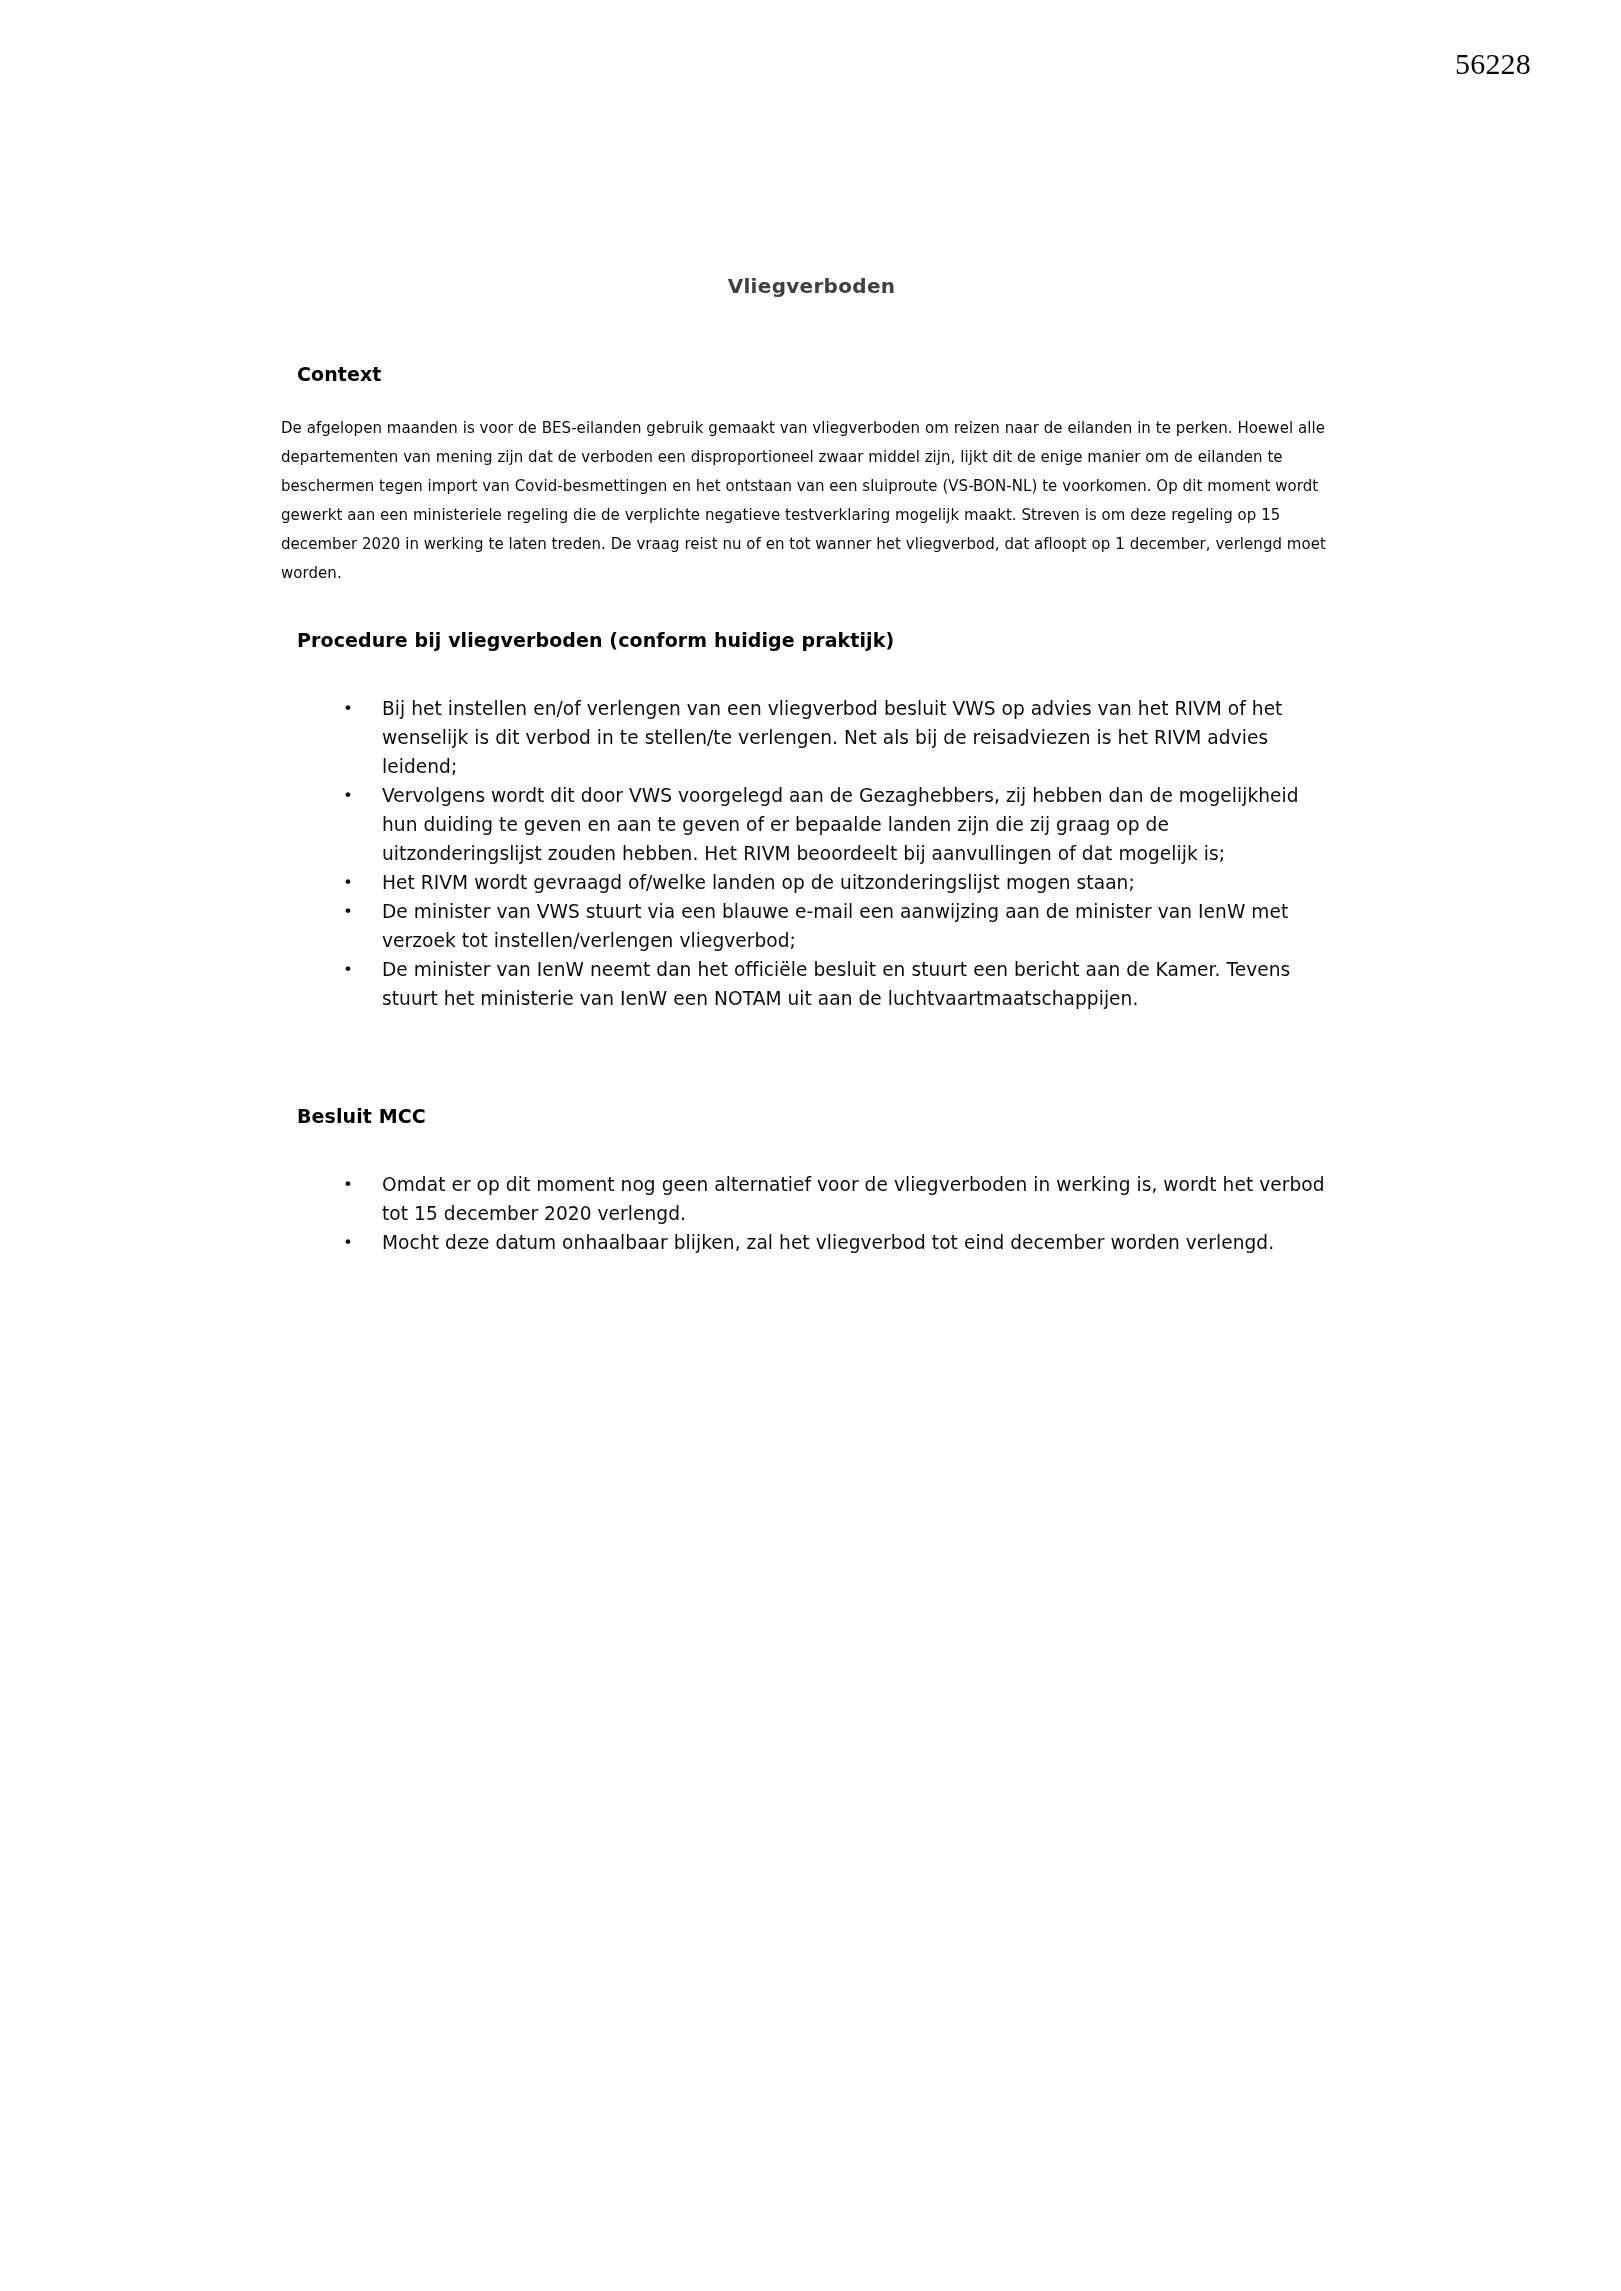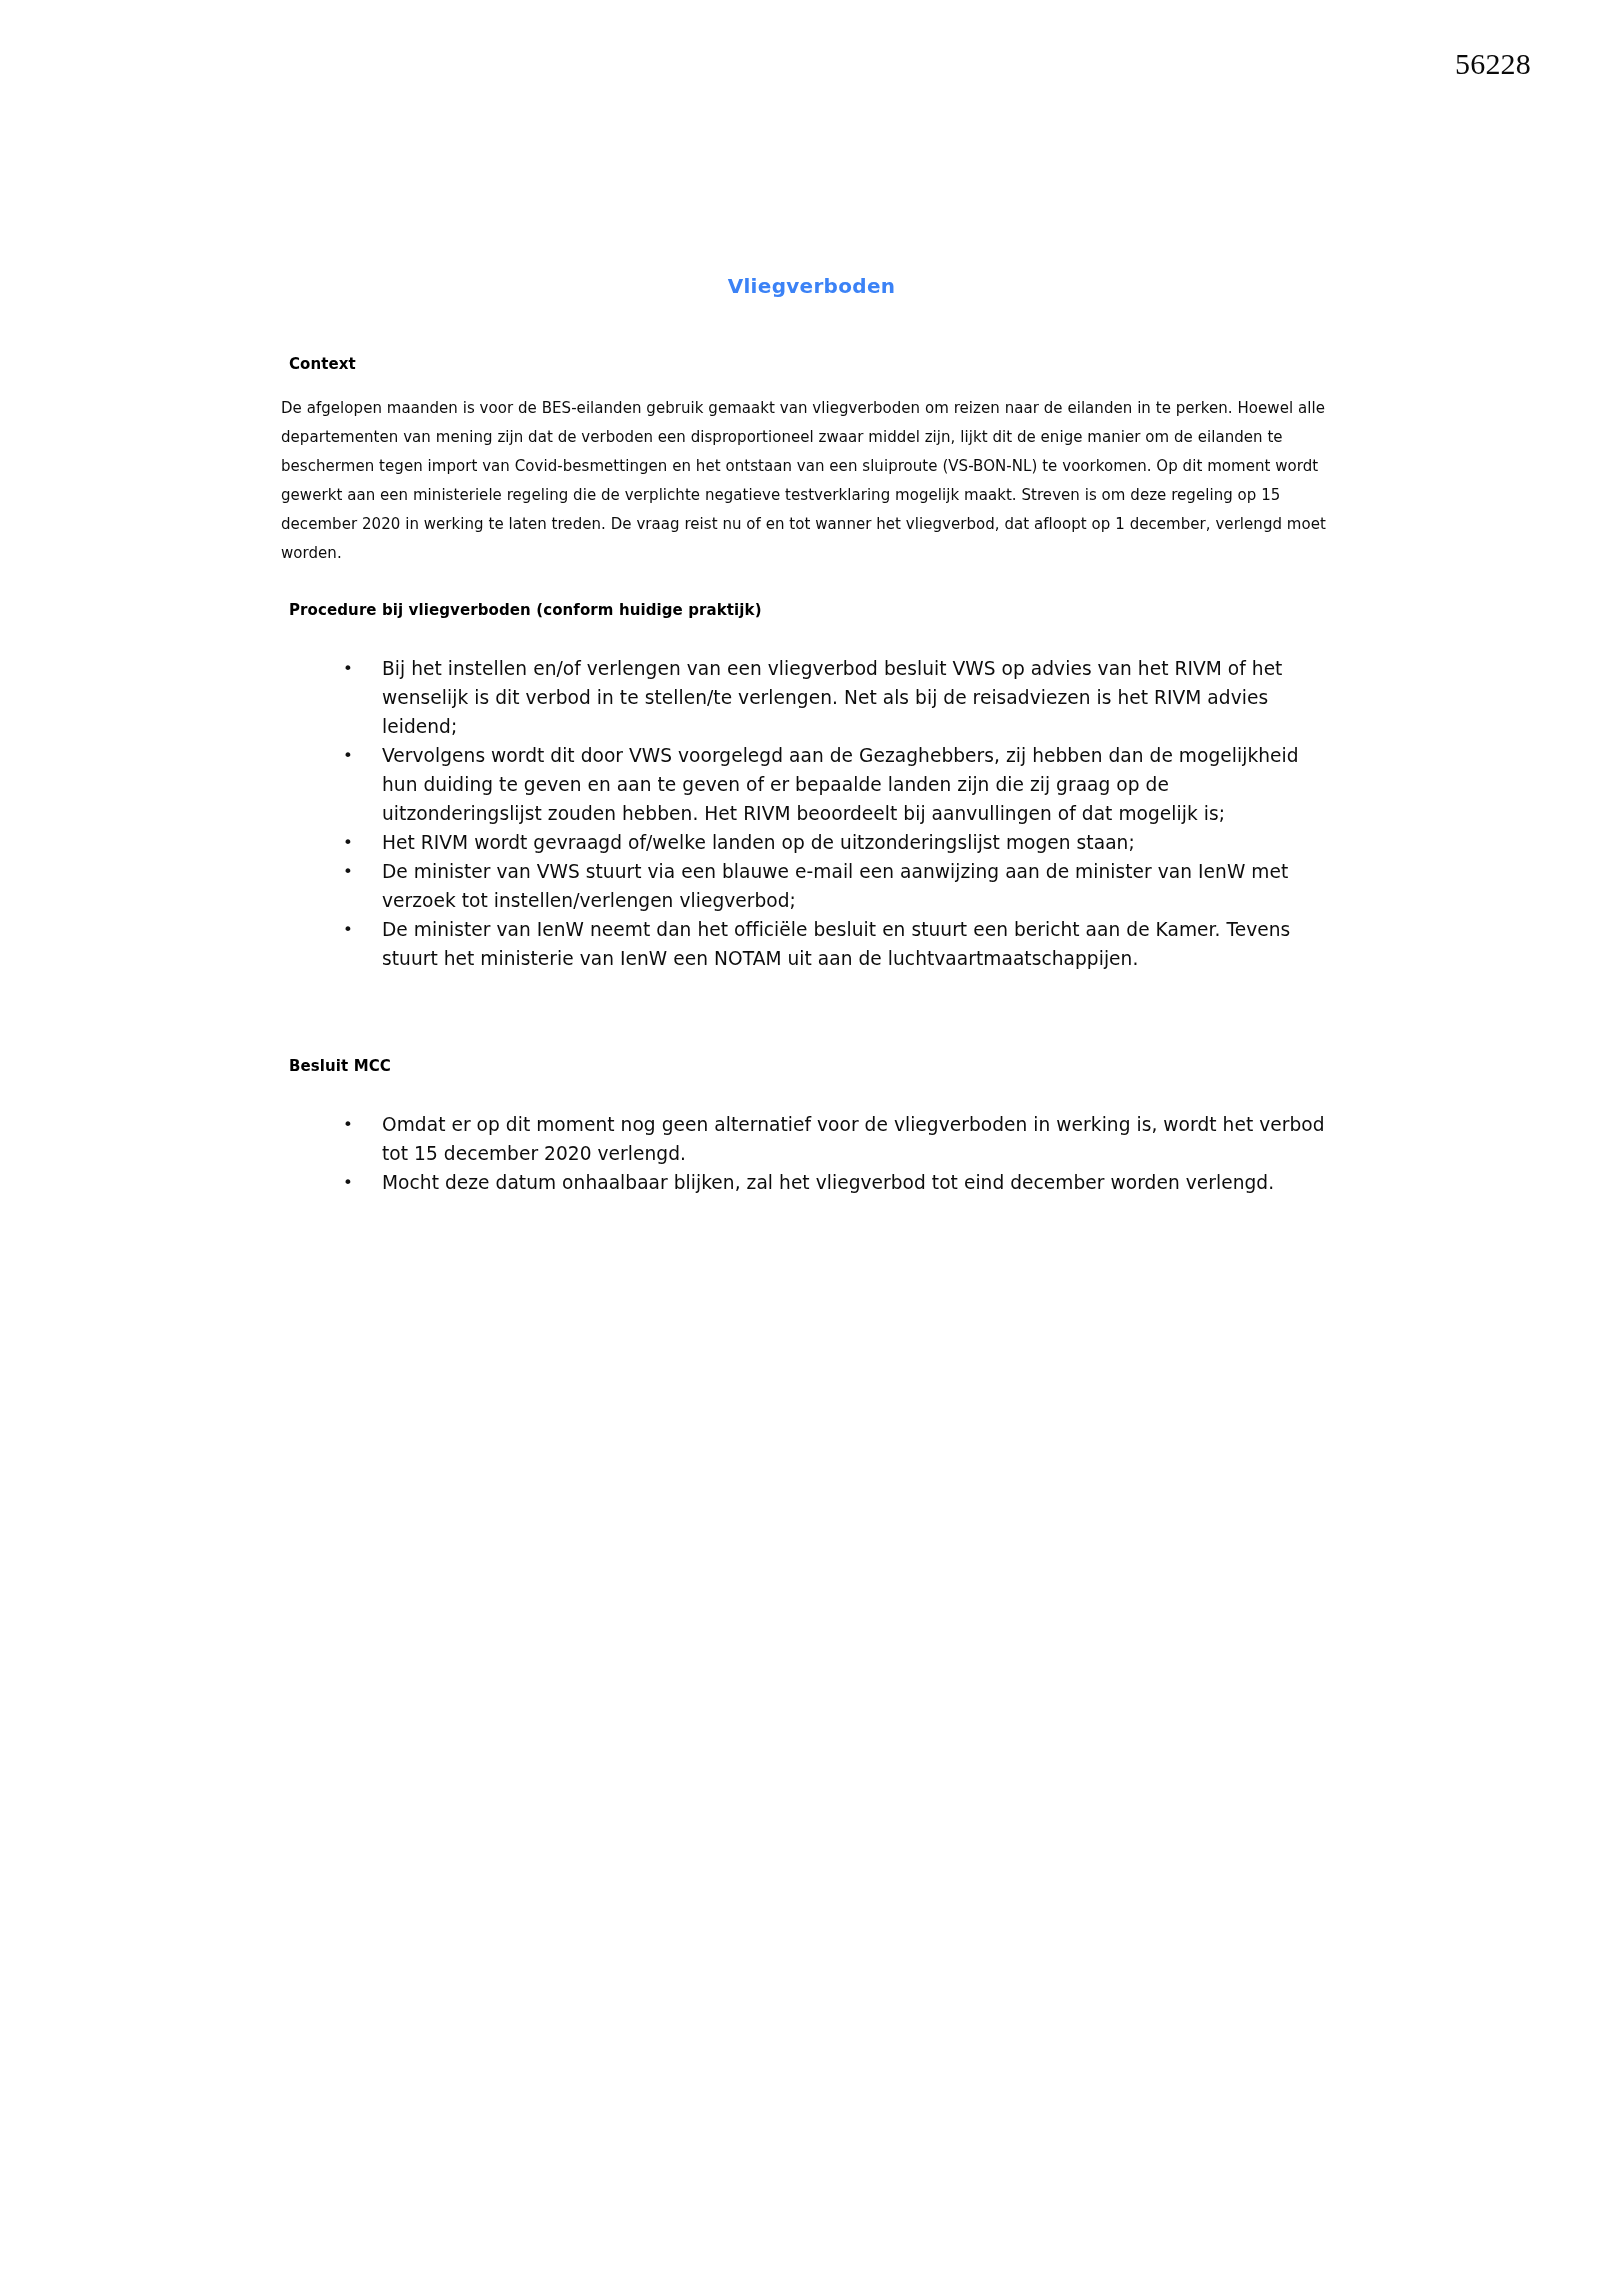--- a/index.html
+++ b/index.html
@@ -35,28 +35,28 @@
     left: 281px;
     top: 274px;
     width: 1061px;
   }
   .doc-title {
     text-align: center;
     font-weight: bold;
     font-size: 20px;
     letter-spacing: 0.3px;
     margin: 0 0 0 0;
-    color: #3b82f6;
+    color: #404040;
   }
   .section-heading {
     font-weight: bold;
-    font-size: 15px;
+    font-size: 19px;
     letter-spacing: 0.1px;
     color: #000;
-    margin: 8px;
+    margin: 16px;
   }
   .para {
     font-size: 15px;
     line-height: 29px;
     color: #0d0d0d;
     margin: 0;
     text-align: left;
     letter-spacing: 0.05px;
   }
   ul.bullets {

